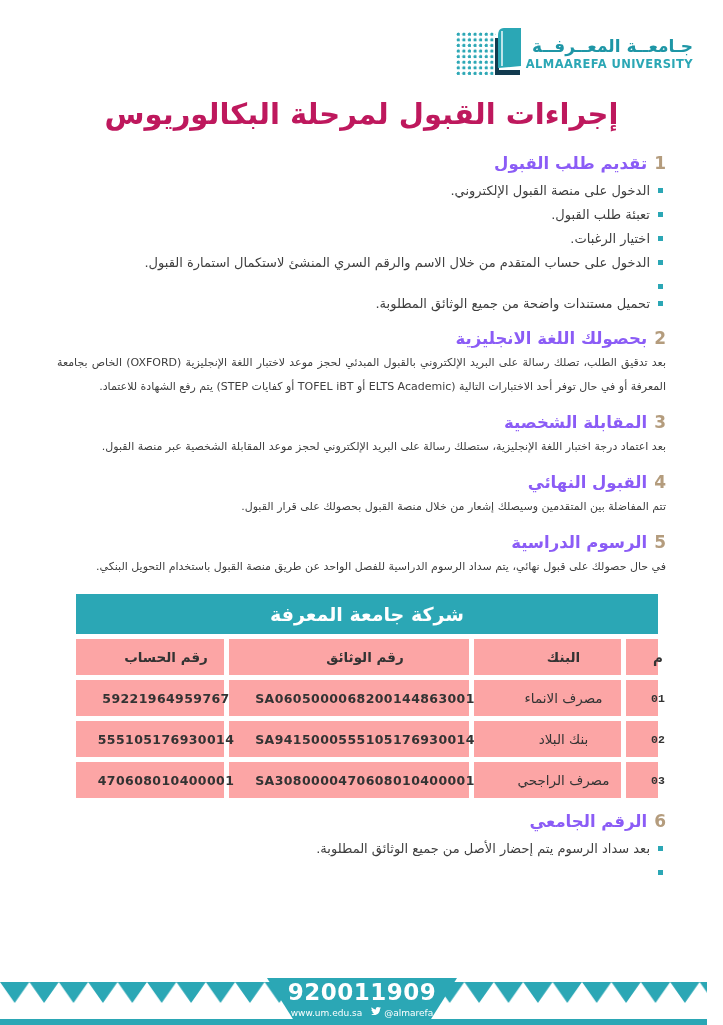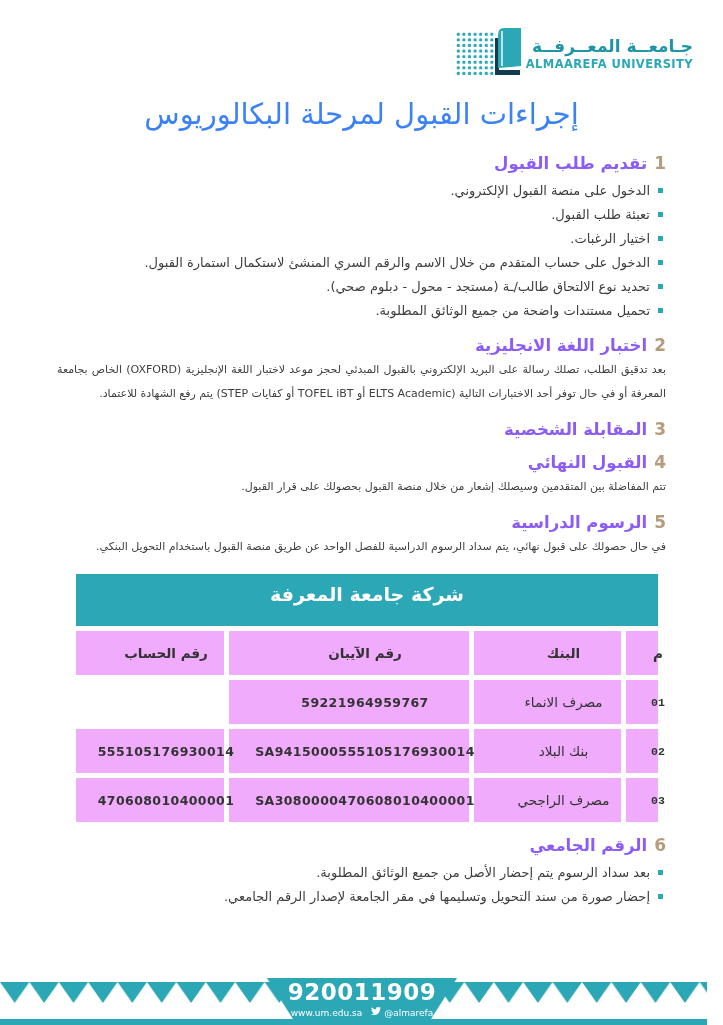--- a/index.html
+++ b/index.html
@@ -17,38 +17,38 @@
     background-image:radial-gradient(circle at 2.2px 2.2px, #2BA7B5 1.5px, transparent 1.9px);
     background-size:5.6px 5.6px;
   }
   .logo-book { position:absolute; right:0; top:0; }
   .logo-text { text-align:right; }
   .logo-ar { color:#1E96A6; font-weight:bold; font-size:17px; line-height:22px; }
   .logo-en { color:#2BA7B5; font-weight:bold; font-size:11.5px; letter-spacing:0.4px; line-height:15px; }
   
   .doc-title {
     margin-top:16px; text-align:center; direction:rtl;
-    color:#3b82f6; font-size:29px; font-weight:normal; line-height:36px;
+    color:#be185d; font-size:29px; font-weight:bold; line-height:36px;
   }
   
   main { direction:rtl; padding:8px 57px 0 57px; }
   .sec-h { display:flex; align-items:baseline; gap:7px; margin-top:13px; }
   .sec-num { color:#B49C7D; font-weight:bold; font-size:17px; }
   .sec-title { color:#8b5cf6; font-weight:bold; font-size:16.5px; }
   .bullets { margin-top:5px; }
   .bullet { display:flex; align-items:flex-start; gap:8px; padding:2.5px 3px 2.5px 0;
             font-size:13px; color:#3E3E3E; line-height:19px; }
   .sq { width:5px; height:5px; background:#2BA7B5; margin-top:7px; flex:none; }
   .para { font-size:11px; color:#3E3E3E; line-height:24px; text-align:justify; margin-top:3px; }
   
   .bank-table { margin:15px 8px 0 0; width:582px; }
   .tbl-title { background:#2BA7B5; color:#fff; text-align:center; font-size:19px;
-               font-weight:bold; height:52px; line-height:40px; }
+               font-weight:bold; height:40px; line-height:40px; }
   .tbl-row { display:grid; grid-template-columns:32px 147px 240px 148px; gap:5px; margin-top:5px; }
-  .cell { background:#f0abfc; height:44px; display:flex; align-items:center;
+  .cell { background:#fca5a5; height:36px; display:flex; align-items:center;
           justify-content:center; color:#333;padding-left:32px; }
   .cell.hdr { font-weight:bold; font-size:13.5px; }
   .cell.no  { font-weight:bold; font-size:11.5px;font-family:Liberation Mono, monospace; }
   .cell.bank { font-size:13.5px; }
   .cell.num { font-weight:bold; font-size:12.5px; letter-spacing:0.4px; direction:ltr; }
   
   .footer { position:absolute; left:0; bottom:0; width:707px; height:50px; }
   .tri { position:absolute; bottom:17px; }
   .tri-left { left:0; }
   .tri-right { right:0; }
@@ -107,62 +107,63 @@
       <div class="bullet">
           <span class="sq"></span>
           <span>اختيار الرغبات.</span>
         </div>
       <div class="bullet">
           <span class="sq"></span>
           <span>الدخول على حساب المتقدم من خلال الاسم والرقم السري المنشئ لاستكمال استمارة القبول.</span>
         </div>
       <div class="bullet">
           <span class="sq"></span>
-          <span>تحديد نوع الالتحاق طالب/ـة (مستجد - محول - دبلوم صحي).</span>
         </div>
       <div class="bullet">
           <span class="sq"></span>
           <span>تحميل مستندات واضحة من جميع الوثائق المطلوبة.</span>
         </div>
     </div>
 
     <div class="sec-h">
       <span class="sec-num">2</span>
-      <span class="sec-title">اختبار اللغة الانجليزية</span>
+      <span class="sec-title">بحصولك اللغة الانجليزية</span>
     </div>
     <p class="para">بعد تدقيق الطلب، تصلك رسالة على البريد الإلكتروني بالقبول المبدئي لحجز موعد لاختبار اللغة الإنجليزية (OXFORD) الخاص بجامعة المعرفة أو في حال توفر أحد الاختبارات التالية (ELTS Academic أو TOFEL iBT أو كفايات STEP) يتم رفع الشهادة للاعتماد.</p>
 
     <div class="sec-h">
       <span class="sec-num">3</span>
       <span class="sec-title">المقابلة الشخصية</span>
     </div>
+    <p class="para">بعد اعتماد درجة اختبار اللغة الإنجليزية، ستصلك رسالة على البريد الإلكتروني لحجز موعد المقابلة الشخصية عبر منصة القبول.</p>
 
     <div class="sec-h">
       <span class="sec-num">4</span>
       <span class="sec-title">القبول النهائي</span>
     </div>
     <p class="para">تتم المفاضلة بين المتقدمين وسيصلك إشعار من خلال منصة القبول بحصولك على قرار القبول.</p>
 
     <div class="sec-h">
       <span class="sec-num">5</span>
       <span class="sec-title">الرسوم الدراسية</span>
     </div>
     <p class="para">في حال حصولك على قبول نهائي، يتم سداد الرسوم الدراسية للفصل الواحد عن طريق منصة القبول باستخدام التحويل البنكي.</p>
 
     <div class="bank-table">
       <div class="tbl-title">شركة جامعة المعرفة</div>
       <div class="tbl-row">
         <div class="cell hdr">م</div>
         <div class="cell hdr">البنك</div>
-        <div class="cell hdr">رقم الآيبان</div>
+        <div class="cell hdr">رقم الوثائق</div>
         <div class="cell hdr">رقم الحساب</div>
       </div>
       <div class="tbl-row">
         <div class="cell no">01</div>
         <div class="cell bank">مصرف الانماء</div>
+        <div class="cell num">SA0605000068200144863001</div>
         <div class="cell num">59221964959767</div>
       </div>
       <div class="tbl-row">
         <div class="cell no">02</div>
         <div class="cell bank">بنك البلاد</div>
         <div class="cell num">SA9415000555105176930014</div>
         <div class="cell num">555105176930014</div>
       </div>
       <div class="tbl-row">
         <div class="cell no">03</div>
@@ -176,21 +177,20 @@
       <span class="sec-num">6</span>
       <span class="sec-title">الرقم الجامعي</span>
     </div>
     <div class="bullets">
       <div class="bullet">
           <span class="sq"></span>
           <span>بعد سداد الرسوم يتم إحضار الأصل من جميع الوثائق المطلوبة.</span>
         </div>
       <div class="bullet">
           <span class="sq"></span>
-          <span>إحضار صورة من سند التحويل وتسليمها في مقر الجامعة لإصدار الرقم الجامعي.</span>
         </div>
     </div>
   </main>
 
   <div class="footer">
     <span class="tri tri-left">
       <svg width="282" height="22" viewBox="0 0 282 22">
         <defs>
           <pattern id="triA" width="29.4" height="22" patternUnits="userSpaceOnUse">
             <polygon points="0,0 29.4,0 14.7,21" fill="#2BA7B5"></polygon>

